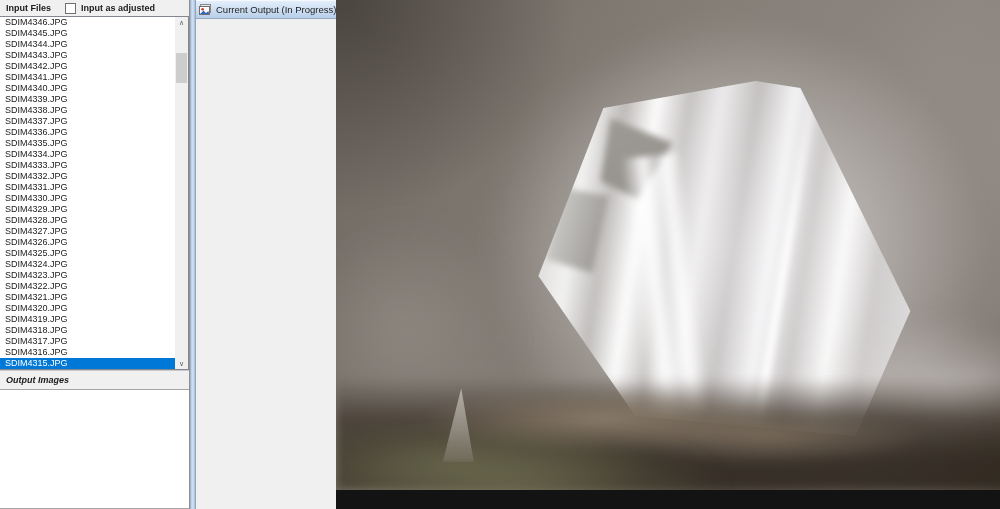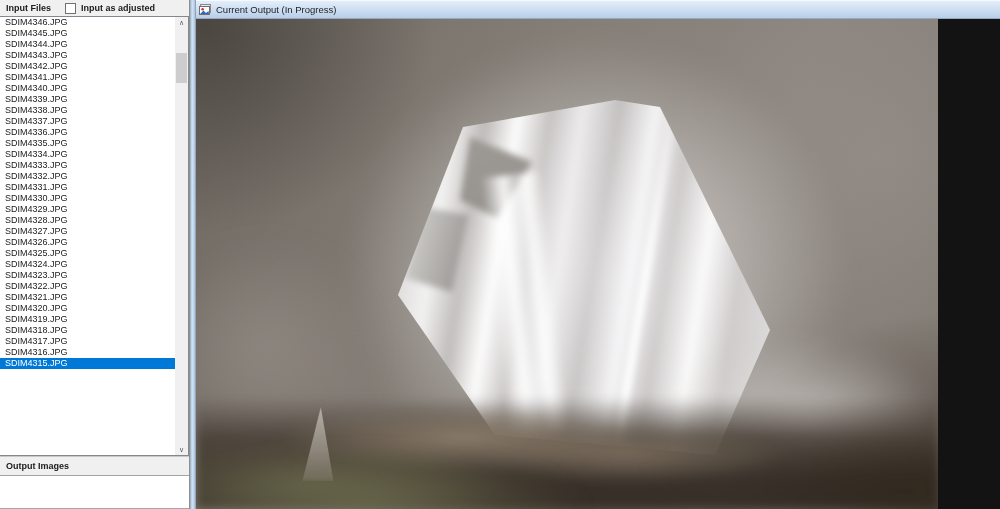--- a/index.html
+++ b/index.html
@@ -17,43 +17,43 @@
 
   
   .left-panel{width:190px;min-width:190px;display:flex;flex-direction:column;
     background:var(--panel-bg);border-right:1px solid #8f8f8f;}
   .panel-header{height:16px;display:flex;align-items:center;font-size:9px;color:#1b1b1b;}
   .panel-header .hdr-label{margin-left:6px;font-weight:bold;}
   .checkbox{width:11px;height:11px;background:#fff;border:1px solid #707070;
     margin-left:14px;margin-right:5px;display:inline-block;}
   .cb-label{font-weight:bold;color:#1b1b1b;}
 
-  .file-list{position:relative;height:440px;background:#fff;border:1px solid #828790;
+  .file-list{position:relative;height:354px;background:#fff;border:1px solid #828790;
     border-left:none;overflow:hidden;}
   .file-rows{position:absolute;left:0;top:0;right:13px;}
   .file-row{height:11px;line-height:11px;font-size:9px;color:#1a1a1a;padding-left:5px;
     white-space:nowrap;cursor:default;}
   .file-row.selected{background:var(--selection-blue);color:#fff;}
   .vscroll{position:absolute;top:0;right:0;width:13px;bottom:0;background:#f0f0f0;
     display:flex;flex-direction:column;align-items:center;}
   .scroll-arrow{height:11px;width:13px;font-size:7px;line-height:11px;text-align:center;color:#5a5a5a;}
   .scroll-track{flex:1;width:13px;position:relative;}
   .scroll-thumb{position:absolute;top:25px;left:1px;width:11px;height:30px;background:#cdcdcd;}
 
   .output-header{height:19px;display:flex;align-items:center;font-size:9px;font-weight:bold;
     color:#1b1b1b;background:var(--panel-bg);border-top:1px solid #c8c8c8;}
-  .output-header span{margin-left:6px;}
+  .output-header span{margin-left:6px;font-style:italic;}
   .output-list{flex:1;background:#fff;border:1px solid #a5a5a5;border-left:none;border-right:none;}
 
   
   .splitter{width:6px;min-width:6px;cursor:col-resize;
     background:linear-gradient(to right,#93a7bf,#d3e2f3 35%,#bcd2ea 70%,#8094aa);}
 
   
-  .right-pane{flex:1;display:flex;flex-direction:column;min-width:0;}
+  .right-pane{flex:1;display:flex;flex-direction:row;min-width:0;}
   .titlebar{height:19px;display:flex;align-items:center;
     background:linear-gradient(to bottom,var(--titlebar-top),var(--titlebar-bottom));
     border-top:1px solid #f6fafe;border-bottom:1px solid #96a9c2;}
   .titlebar-icon{width:12px;height:12px;margin:0 5px 0 3px;flex:none;}
   .titlebar-text{font-size:9.5px;color:#1e1e1e;}
 
   .viewer{flex:1;position:relative;background:var(--letterbox);overflow:hidden;}
   .photo{position:absolute;left:0;top:0;width:742px;height:490px;overflow:hidden;
     background-color:var(--photo-base);
     background-image:

